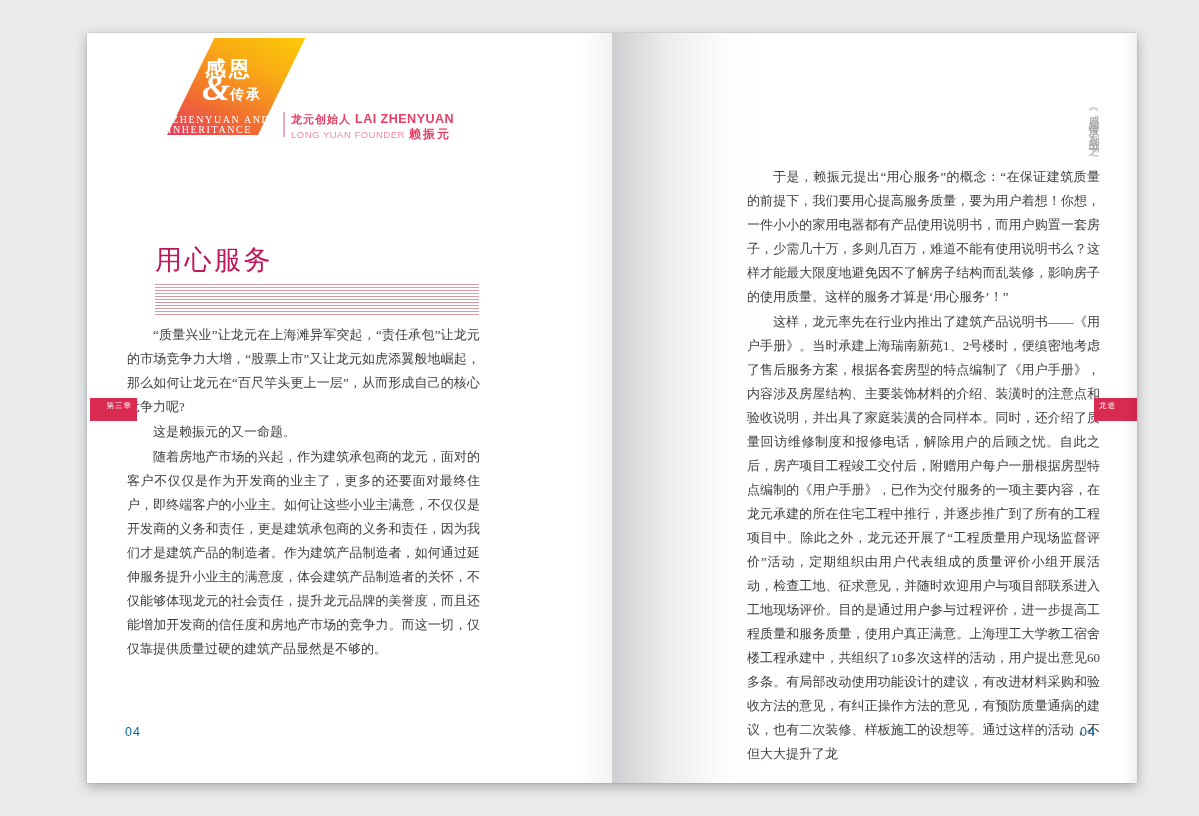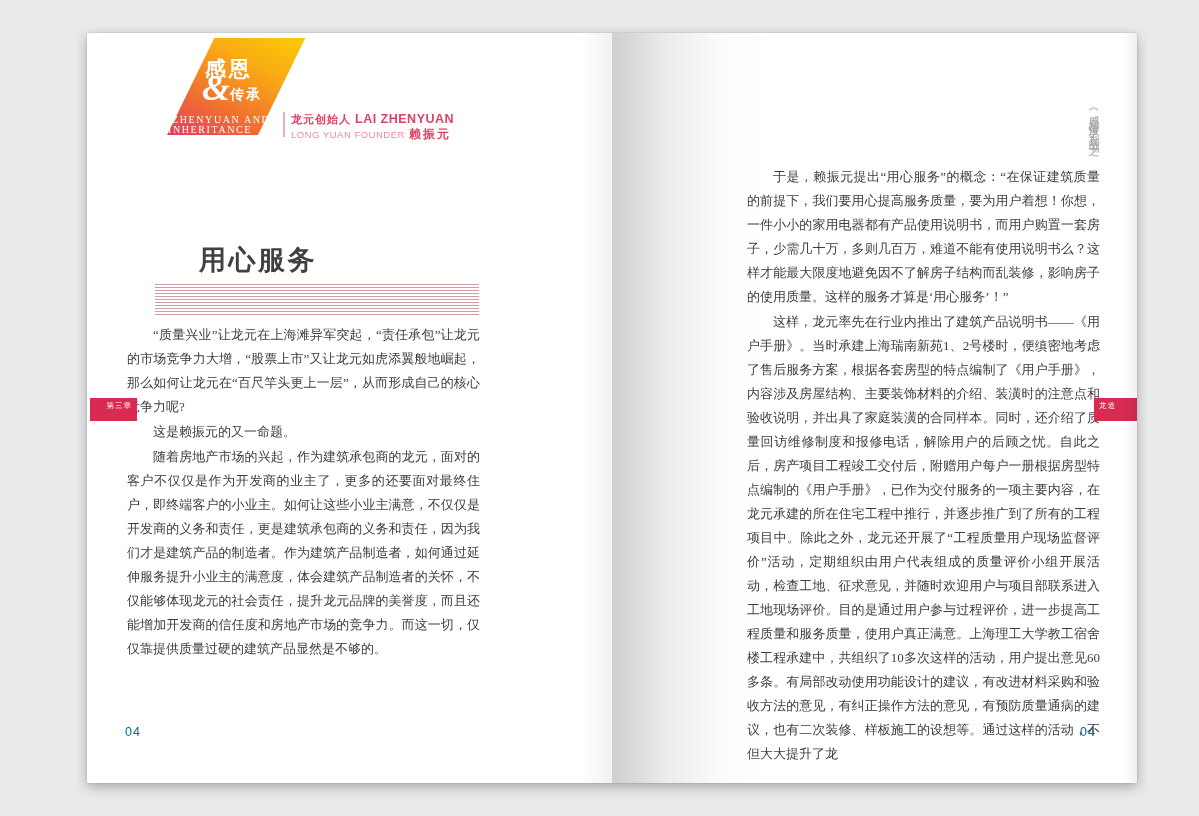--- a/index.html
+++ b/index.html
@@ -46,21 +46,21 @@
   .founder-line1{position:absolute;left:204px;top:76px;white-space:nowrap;}
   .founder-line2{position:absolute;left:204px;top:91px;white-space:nowrap;}
   .f-cn{font-size:11px;font-weight:bold;color:#e63d62;letter-spacing:1px;}
   .f-en-big{font-size:12.5px;font-weight:bold;color:#e63d62;font-family:"Liberation Sans",sans-serif;letter-spacing:.5px;}
   .f-en-small{font-size:9.5px;color:#ef8ba0;font-family:"Liberation Sans",sans-serif;letter-spacing:.5px;}
   .f-cn-name{font-size:12px;font-weight:bold;color:#e63d62;letter-spacing:2px;}
 
   
   .chapter-title{
     position:absolute;left:68px;top:209px;
-    font-size:27px;font-weight:bold;color:#404040;letter-spacing:2.5px;white-space:nowrap;margin-left:44px;
+    font-size:27px;font-weight:normal;color:#be185d;letter-spacing:2.5px;white-space:nowrap;
   }
   .pinstripes{
     position:absolute;left:68px;top:251px;width:324px;height:33px;
     background:repeating-linear-gradient(to bottom,#d59ba1 0,#d59ba1 1px,#ffffff 1px,#ffffff 3px);
   }
   .body-text{
     position:absolute;width:353px;
     font-size:13px;line-height:24px;color:#3d3d3d;
     text-align:justify;
   }

